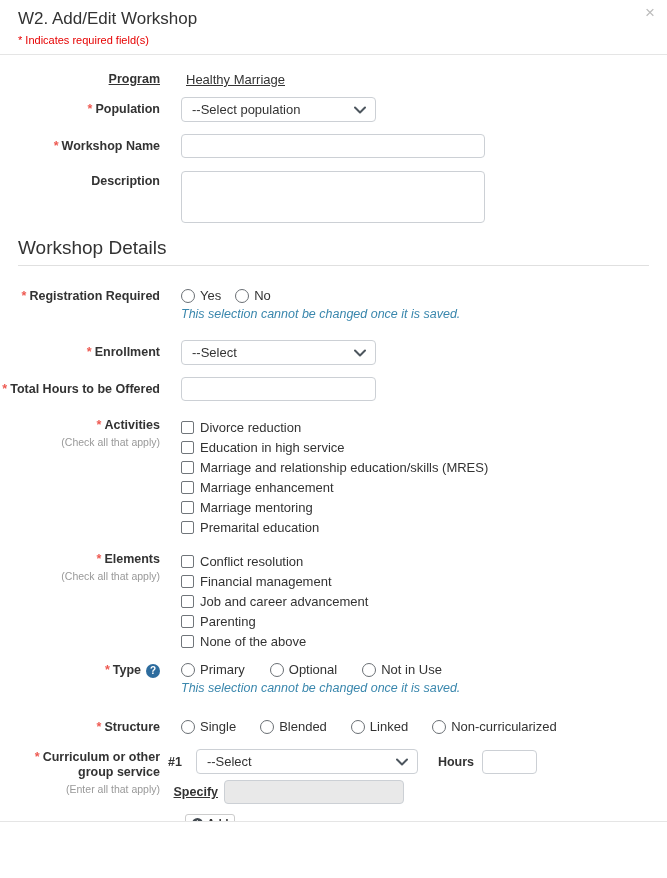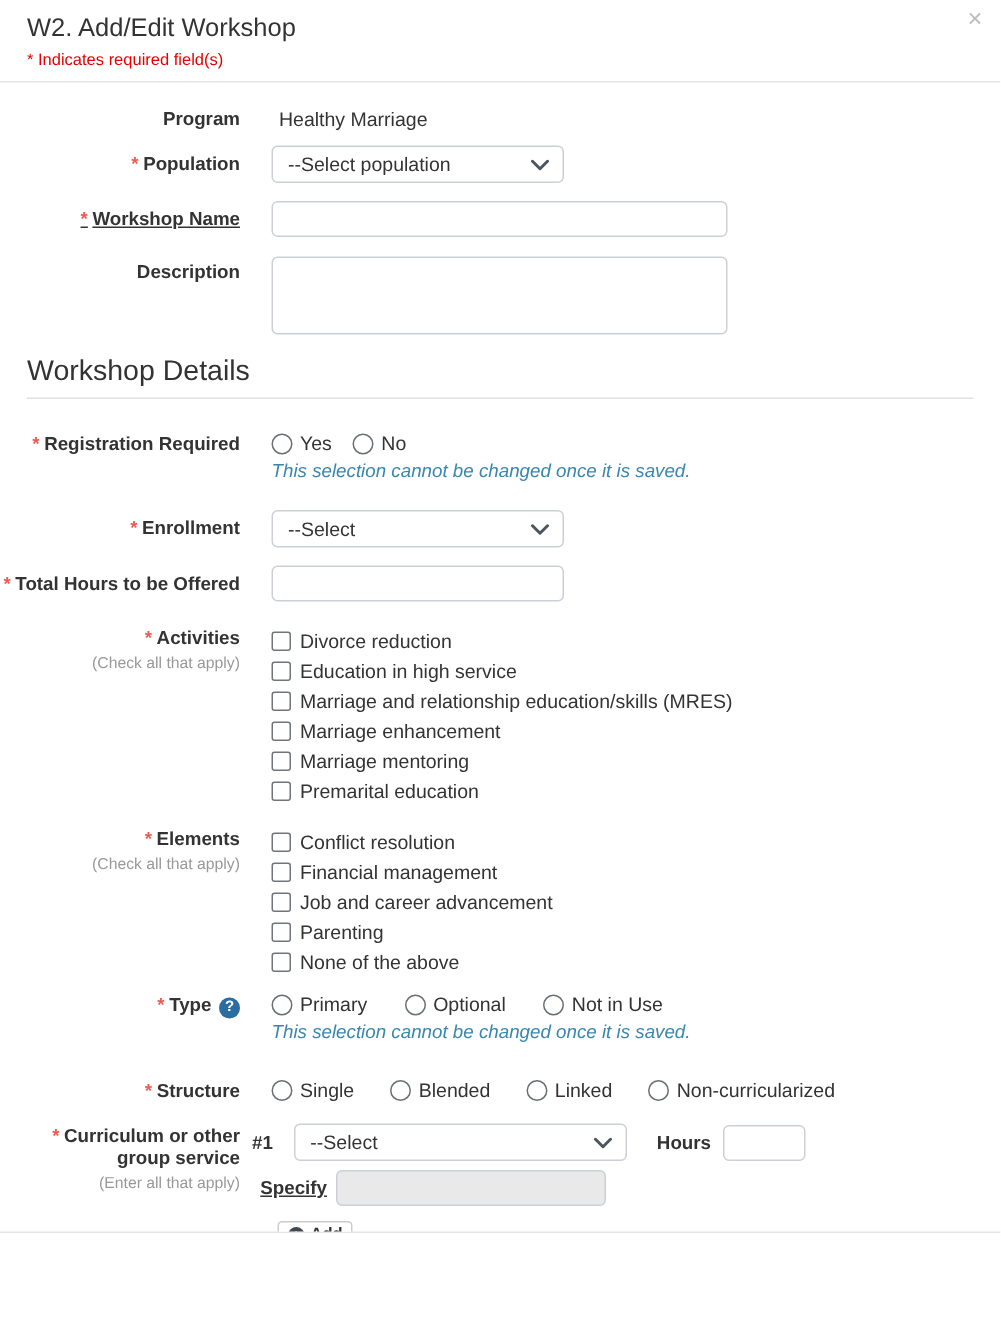--- a/index.html
+++ b/index.html
@@ -59,21 +59,21 @@
     color:#fff;font-size:9px;font-weight:bold;line-height:11px;text-align:center;}
   
   .help-ico{display:inline-block;width:14px;height:14px;border-radius:50%;background:#2d6c9e;
     color:#fff;font-size:10px;font-weight:bold;line-height:14px;text-align:center;margin-left:5px;cursor:pointer;}
   
   .ftr{border-top:1px solid #e5e5e5;padding:12px 7px 10px;display:flex;justify-content:flex-end;gap:5px;}
   .btn{font-family:"Liberation Sans",sans-serif;font-size:13px;border-radius:4px;cursor:pointer;height:25px;}
   .btn-save{background:#2e74b5;border:1px solid #2765a0;color:#0f172a;padding:0 12px;}
   .btn-cancel{background:#fff;border:1px solid #ccc;color:#333;padding:0 10px;}
   
-  .mb10{margin-bottom:10px;} .mb12{margin-bottom:12px;} .mb13{margin-bottom:13px;text-decoration:underline;}
+  .mb10{margin-bottom:10px;text-decoration:underline;} .mb12{margin-bottom:12px;} .mb13{margin-bottom:13px;}
   .mb14{margin-bottom:14px;} .mb16{margin-bottom:16px;} .mb11{margin-bottom:11px;}
   .mb18{margin-bottom:18px;} .mb23{margin-bottom:23px;}
   .pt5{padding-top:5px;} .pt1{padding-top:1px;} .pt3{padding-top:3px;}
 </style>
 </head>
 <body>
 
 <div class="page">
 
   <div class="hdr">

